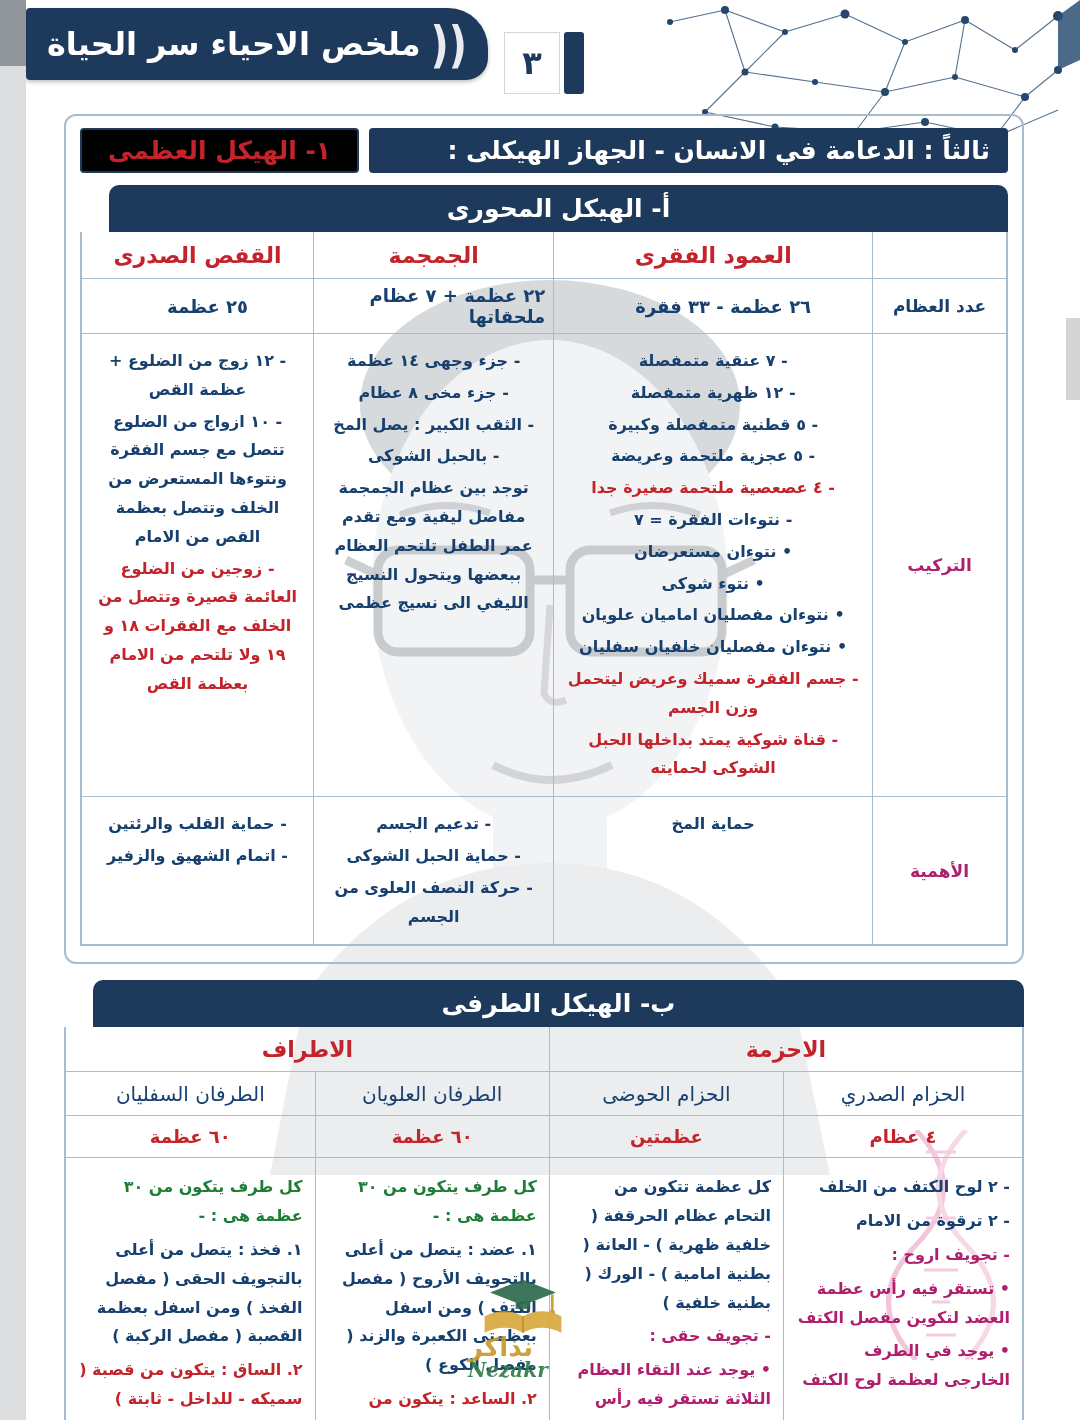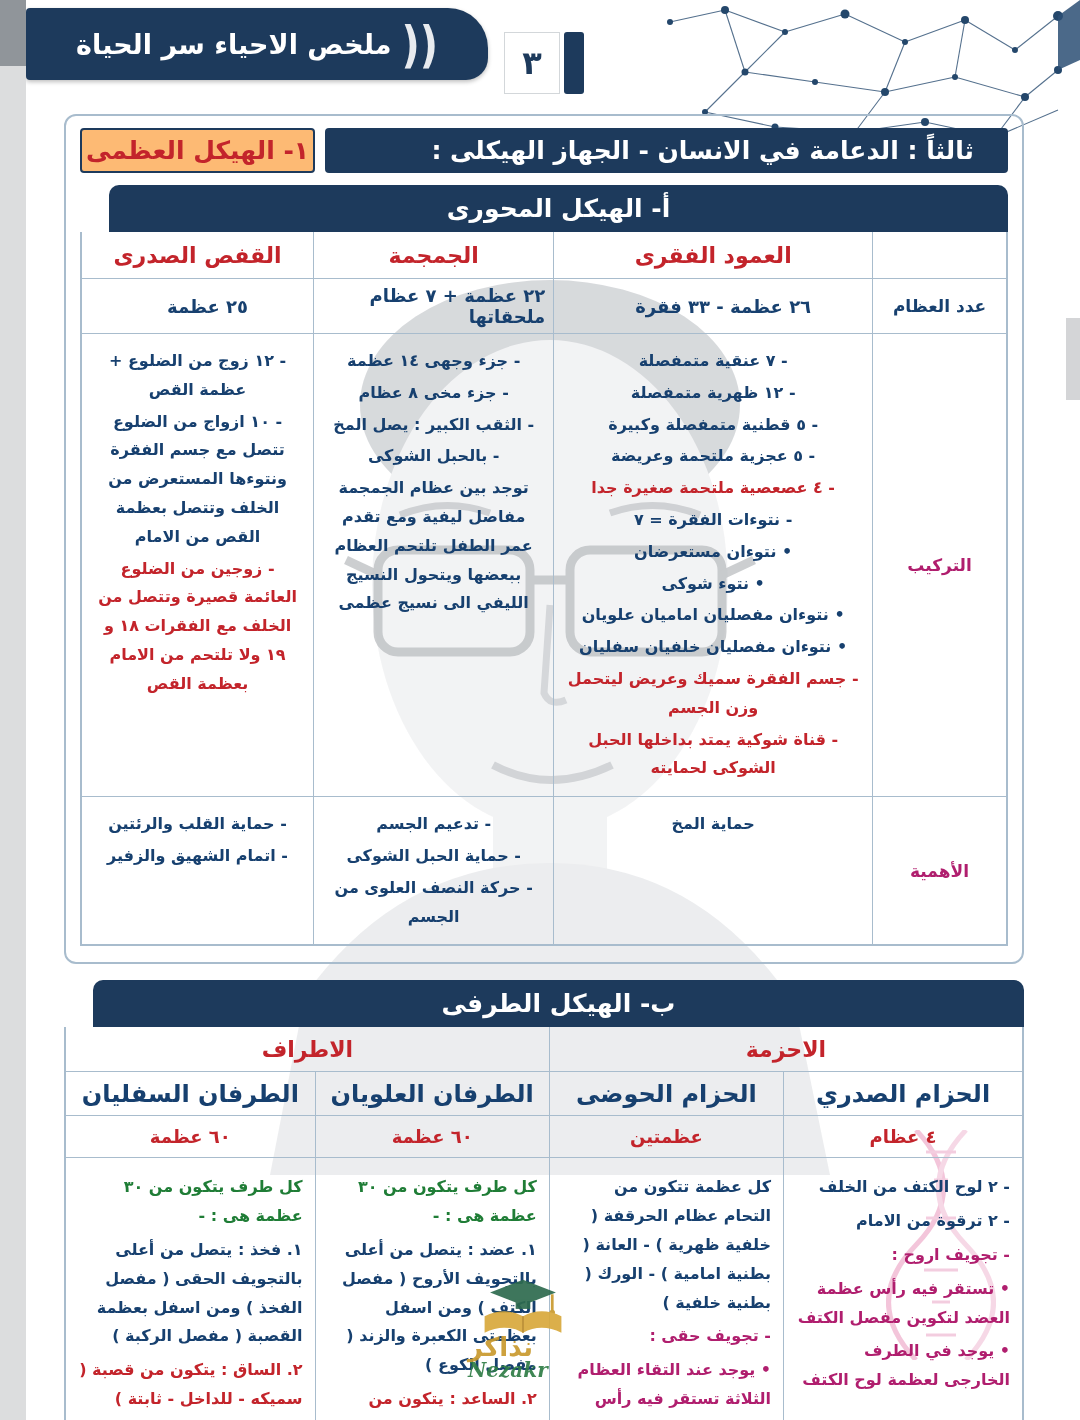--- a/index.html
+++ b/index.html
@@ -23,67 +23,67 @@
   .strip-right{position:absolute;right:0;top:318px;width:14px;height:82px;background:#d4d5d7;z-index:4;}
 
   
   header{position:relative;height:112px;z-index:3;}
   .banner{
     position:absolute;left:26px;top:8px;width:462px;height:72px;
     background:var(--banner);border-radius:4px 40px 22px 4px;
     display:flex;align-items:center;justify-content:center;gap:10px;
     color:#fff;box-shadow:0 2px 4px rgba(0,0,0,.25);
   }
-  .banner-text{font-size:27px;font-weight:bold;white-space:nowrap;}
+  .banner-text{font-size:32px;font-weight:bold;white-space:nowrap;}
   .ornament{font-size:40px;font-weight:bold;opacity:.9;transform:scaleY(1.25);}
   .pagenum-wrap{position:absolute;left:504px;top:32px;display:flex;direction:ltr;gap:4px;z-index:3;}
   .pagenum{
     width:56px;height:62px;background:#fff;border:1px solid #d3d7da;
     display:flex;align-items:center;justify-content:center;
     color:var(--banner);font-size:32px;font-weight:bold;
   }
   .pagenum-bar{width:20px;height:62px;background:var(--banner);border-radius:3px;}
   .net{position:absolute;right:0;top:0;width:430px;height:165px;z-index:1;}
 
   
   .face{position:absolute;left:250px;top:215px;width:580px;height:960px;z-index:1;opacity:.55;filter:blur(.6px);}
 
   .content{position:relative;z-index:2;}
 
   
   .sectionA{margin:2px 56px 0 64px;border:2px solid var(--border);border-radius:12px;padding:12px 14px 16px;}
   .heading-row{display:flex;gap:10px;align-items:stretch;}
   .heading-bar{
     flex:1;background:var(--banner);color:#fff;font-weight:bold;font-size:25px;
-    padding:8px 34px;text-align:right;border-radius:4px;
+    padding:8px 18px;text-align:right;border-radius:4px;
   }
   .heading-sub{
-    background:#fdba74;border:2px solid var(--banner);color:var(--red);
-    font-weight:bold;font-size:25px;padding:6px 4px;border-radius:4px;
+    background:#000000;border:2px solid var(--banner);color:var(--red);
+    font-weight:bold;font-size:25px;padding:6px 26px;border-radius:4px;
     display:flex;align-items:center;white-space:nowrap;
   }
   .tbl{margin-top:12px;}
   .tbl-title{
     background:var(--banner);color:#fff;text-align:center;font-size:25px;
     font-weight:bold;padding:9px 0;border-radius:10px 10px 0 0;margin-left:29px;
   }
   .gridA{display:grid;grid-template-columns:14.5% 34.5% 26% 25%;border:2px solid var(--border);border-top:none;}
   .gridB{display:grid;grid-template-columns:25% 24.5% 24.5% 26%;border:2px solid var(--border);border-top:none;}
   .cell{border-left:1.5px solid var(--border);border-top:1.5px solid var(--border);padding:6px 8px;}
   .cell.last{border-left:none;}
   .cell.nt{border-top:none;}
   .cell.head{display:flex;align-items:center;justify-content:center;font-size:22px;font-weight:bold;color:var(--red);min-height:46px;}
   .cell.label{display:flex;align-items:center;justify-content:center;font-weight:bold;font-size:17px;text-align:center;}
   .cell.val{display:flex;align-items:center;justify-content:center;font-weight:bold;font-size:18px;min-height:44px;padding-left:28px;}
   .cell.list{font-weight:bold;font-size:16px;padding:10px 12px;}
   .gridA .li{text-align:center;margin:3px 0;line-height:1.8;}
   .gridB .li{text-align:right;margin:5px 0;line-height:1.8;font-size:16px;}
   .cell.group{display:flex;align-items:center;justify-content:center;color:var(--red);font-size:22px;font-weight:bold;min-height:44px;}
   .span2{grid-column:span 2;}
-  .cell.bhead{display:flex;align-items:center;justify-content:center;color:var(--navy);font-size:24px;font-weight:bold;min-height:44px;}
+  .cell.bhead{display:flex;align-items:center;justify-content:center;color:var(--navy);font-size:20px;font-weight:normal;min-height:44px;}
   .cell.count{display:flex;align-items:center;justify-content:center;color:var(--red);font-size:18px;font-weight:bold;min-height:42px;}
   .gridB .cell.list{min-height:360px;}
 
   .sectionB{margin:16px 56px 0 64px;}
 
   .c-navy{color:var(--navy);}
   .c-red{color:var(--red);}
   .c-magenta{color:var(--magenta);}
   .c-green{color:var(--green);}
 

